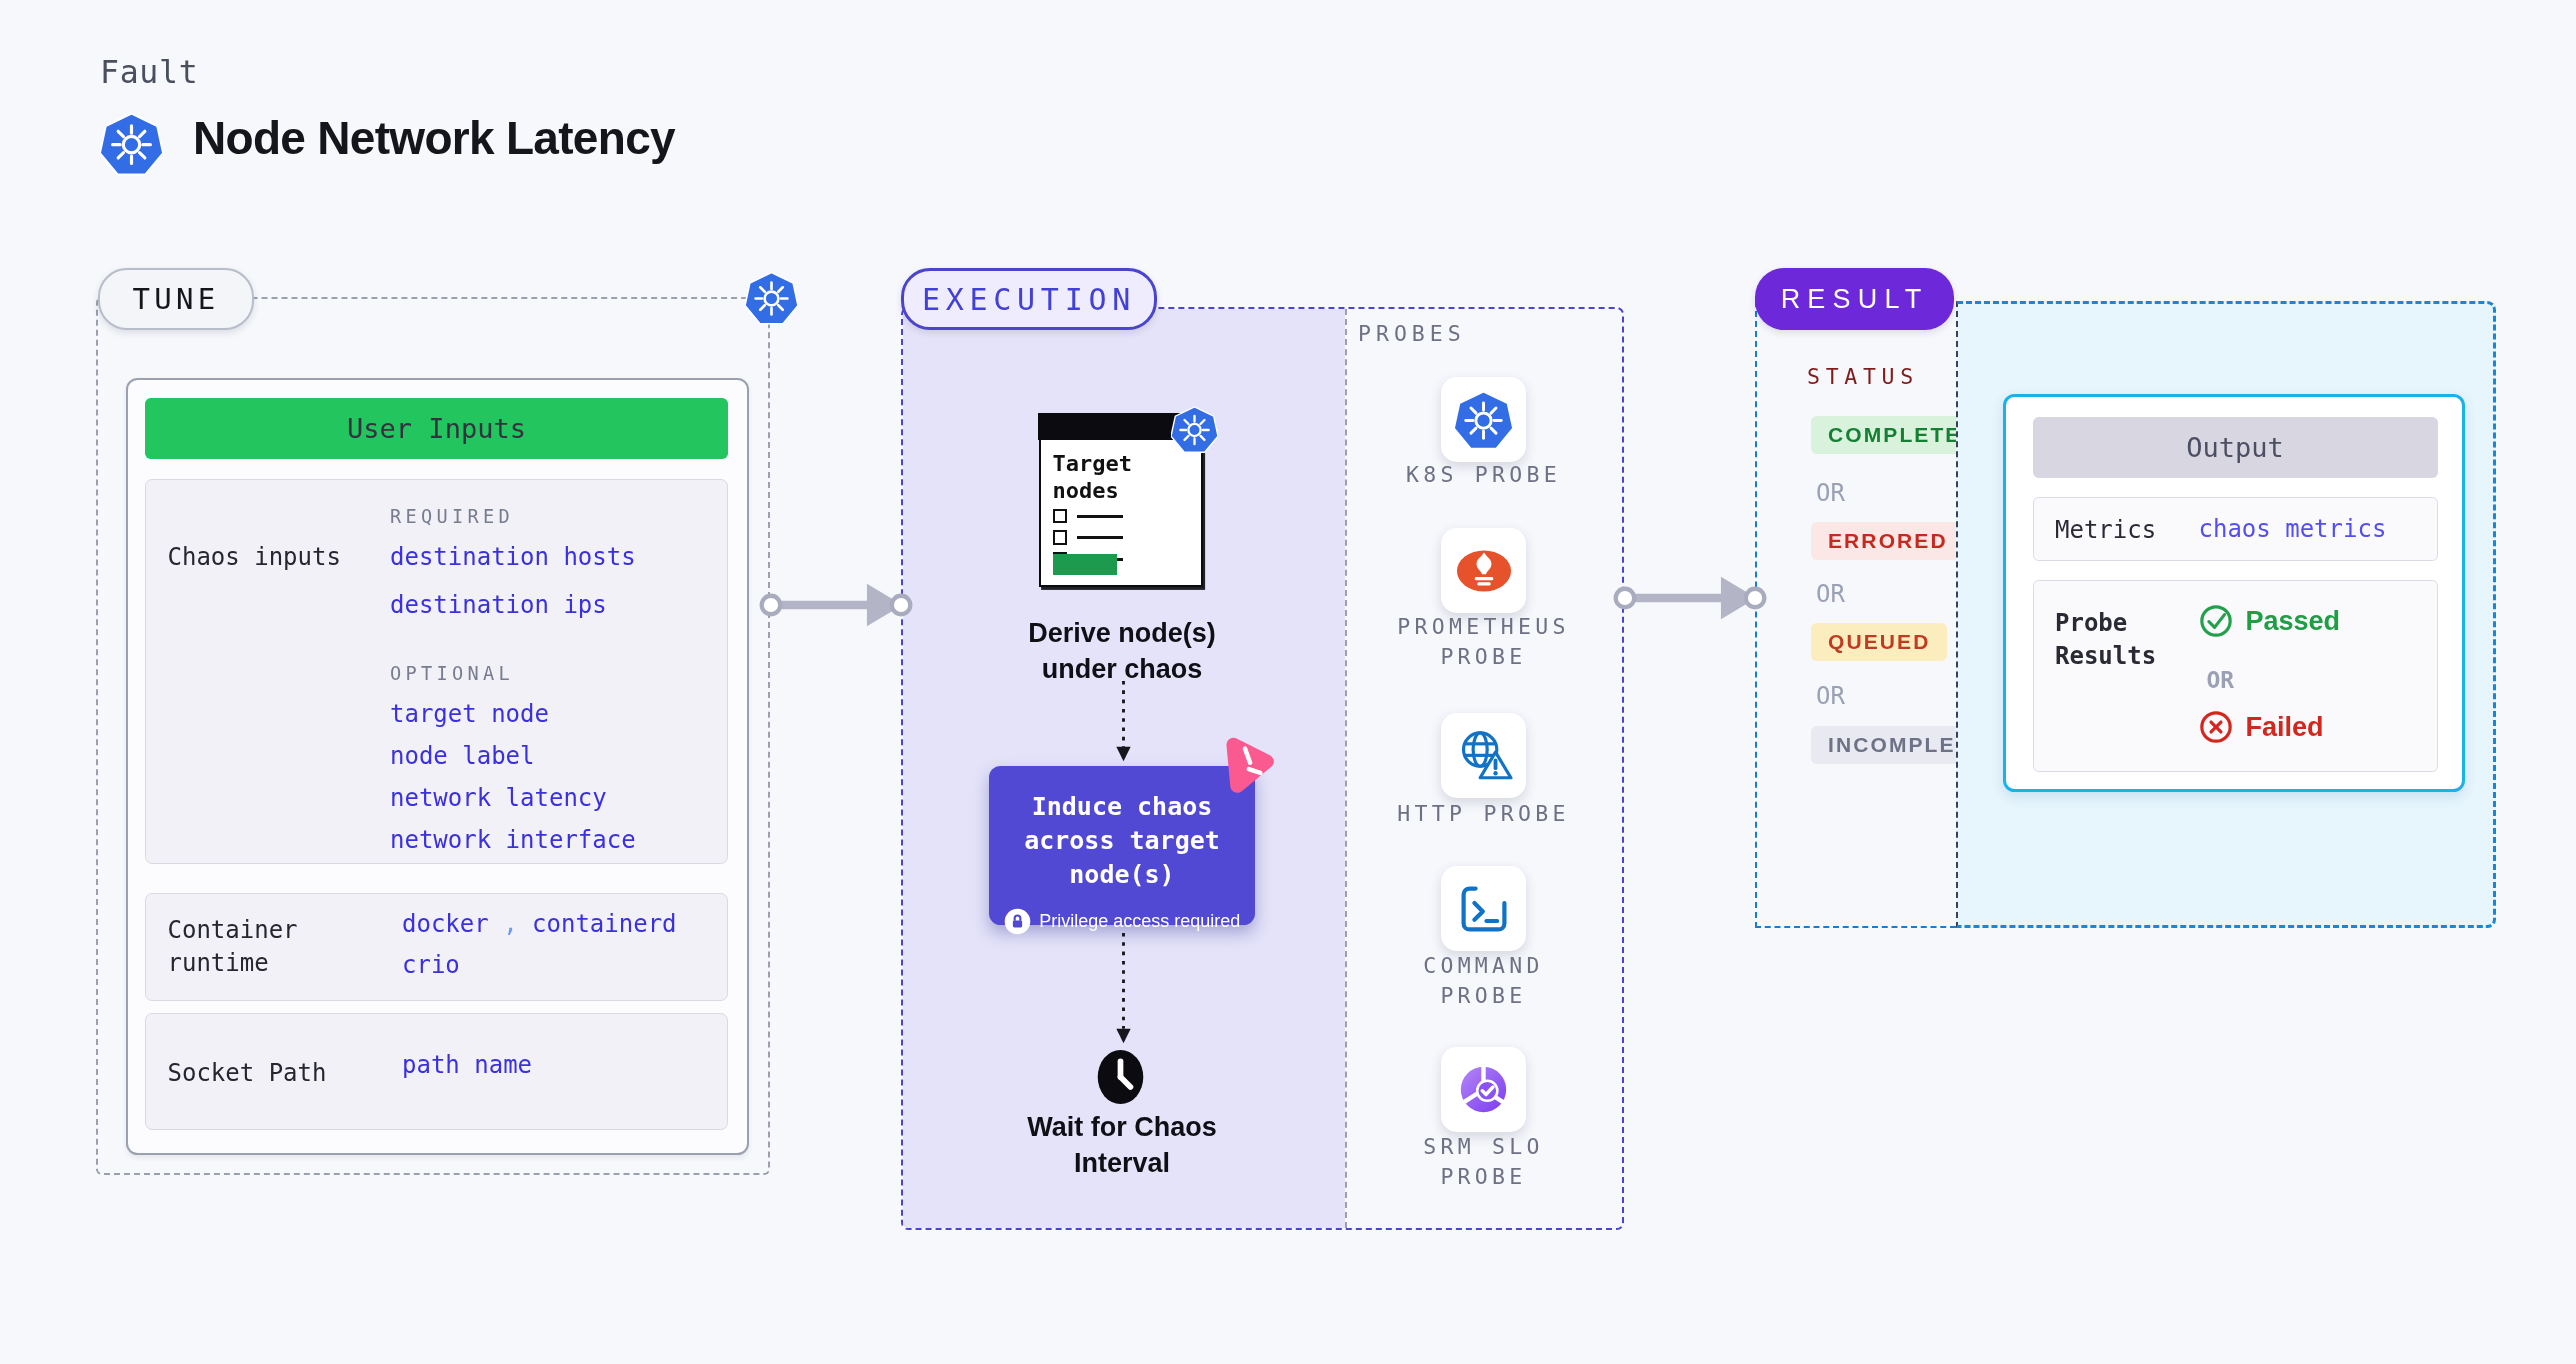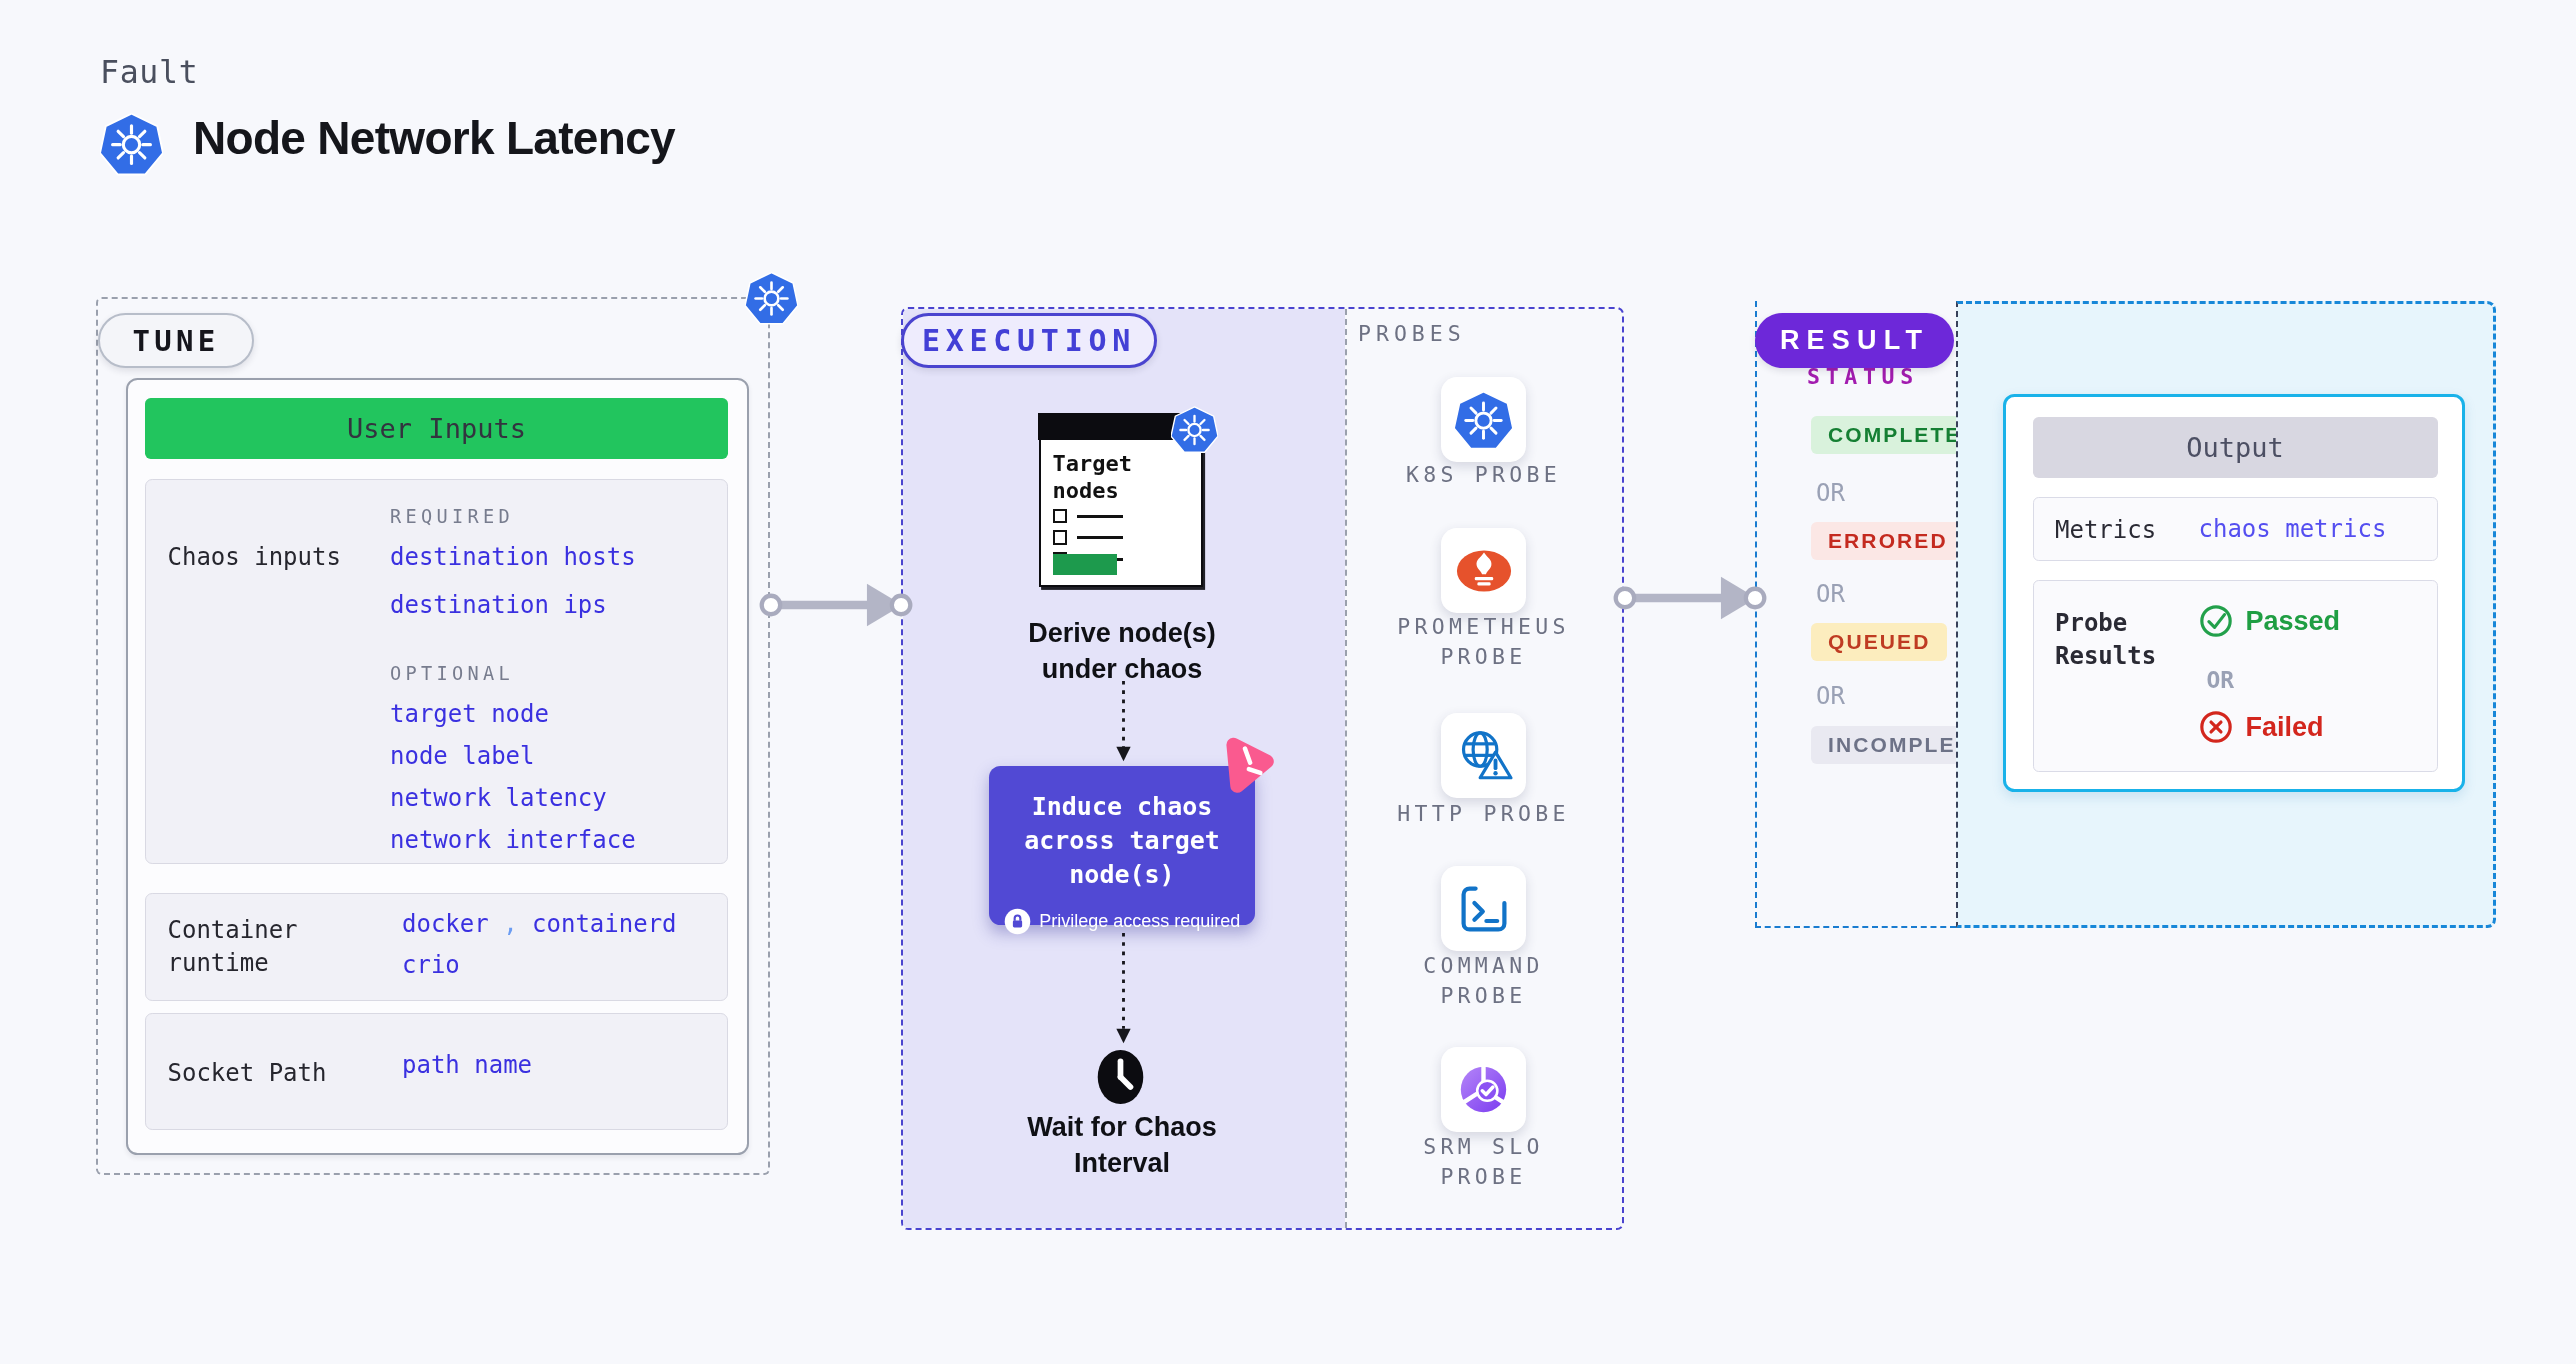--- a/index.html
+++ b/index.html
@@ -15,22 +15,22 @@
   .abs { position:absolute; }
   .sans { font-family:"Liberation Sans","DejaVu Sans",sans-serif; }
   .mono { font-family:"DejaVu Sans Mono","Liberation Mono",monospace; }
 
   
   .eyebrow { left:100px; top:54px; font-size:31.5px; color:#4a4f5e; letter-spacing:0.7px; }
   .title-row { left:100px; top:111px; display:flex; gap:30px; }
   .title-row h1 { font-size:46px; font-weight:bold; color:#15161b; letter-spacing:-0.7px; }
 
   
-  .badge { height:55px; border-radius:29px; display:flex; align-items:center; justify-content:center;
-           font-weight:bold; box-shadow:0 2.9px 7.2px rgba(30,34,60,.12); z-index:30;margin-top:45px; }
+  .badge { height:62px; border-radius:29px; display:flex; align-items:center; justify-content:center;
+           font-weight:normal; box-shadow:0 2.9px 7.2px rgba(30,34,60,.12); z-index:30; }
   .badge-tune { left:98px; top:268px; width:156px; background:#f4f5f9; border:2.1px solid #b7bdc9;
                 color:#15151c; font-size:29px; letter-spacing:4.3px; }
   .badge-exec { left:901px; top:268px; width:256px; background:#eeecfd; border:3.6px solid #4a44cf;
                 color:#4340d6; font-size:30px; letter-spacing:5.7px; }
   .badge-result { left:1755px; top:268px; width:199px; background:#6d28d9; border:none;
                   color:#ffffff; font-size:27px; letter-spacing:7.2px; }
 
   
   .tune-box { left:96px; top:297px; width:674px; height:878px;
               border:2.1px dashed #9aa0ad; border-radius:5.7px; }
@@ -97,21 +97,21 @@
   .pc-http { left:1441px; top:713px; } .pl-http { left:1383px; top:799px; }
   .pc-cmd { left:1441px; top:866px; } .pl-cmd { left:1383px; top:951px; }
   .pc-srm { left:1441px; top:1047px; } .pl-srm { left:1383px; top:1132px; }
 
   
   .status-box { left:1755px; top:301px; width:201px; height:627px;
                 border-left:2.1px dashed #1a7cd0; border-bottom:2.1px dashed #1a7cd0; }
   .result-area { left:1956px; top:301px; width:540px; height:627px; background:#e7f5fc;
                  border-top:3.6px dashed #1787d8; border-right:3.6px dashed #1787d8; border-bottom:3.6px dashed #1787d8;
                  border-left:2.1px dashed #39415a; border-radius:0 8.6px 8.6px 0; }
-  .status-title { left:50px; top:63px; font-size:21.5px; letter-spacing:5.7px; color:#a21caf; font-weight:bold; }
+  .status-title { left:50px; top:63px; font-size:21.5px; letter-spacing:5.7px; color:#7f1d1d; font-weight:normal; }
   .status-pill { left:54px; border-radius:5.7px; padding:7.2px 17px; font-size:21px; font-weight:bold;
                  letter-spacing:2.1px; font-family:"Liberation Sans",sans-serif; display:inline-block; }
   .st-completed { top:115px; background:#d9f2dc; color:#157f33; }
   .st-errored { top:221px; background:#fbe7e5; color:#c42a1f; }
   .st-queued { top:322px; background:#fcedbe; color:#bf3b22; }
   .st-incompleted { top:425px; background:#e9e9f1; color:#6d7287; }
   .or-sep { left:59px; font-size:24px; color:#9aa1b5; }
   .or-1 { top:178px; } .or-2 { top:279px; } .or-3 { top:381px; }
 
   .output-card { left:2003px; top:394px; width:462px; height:398px; background:#ffffff;

